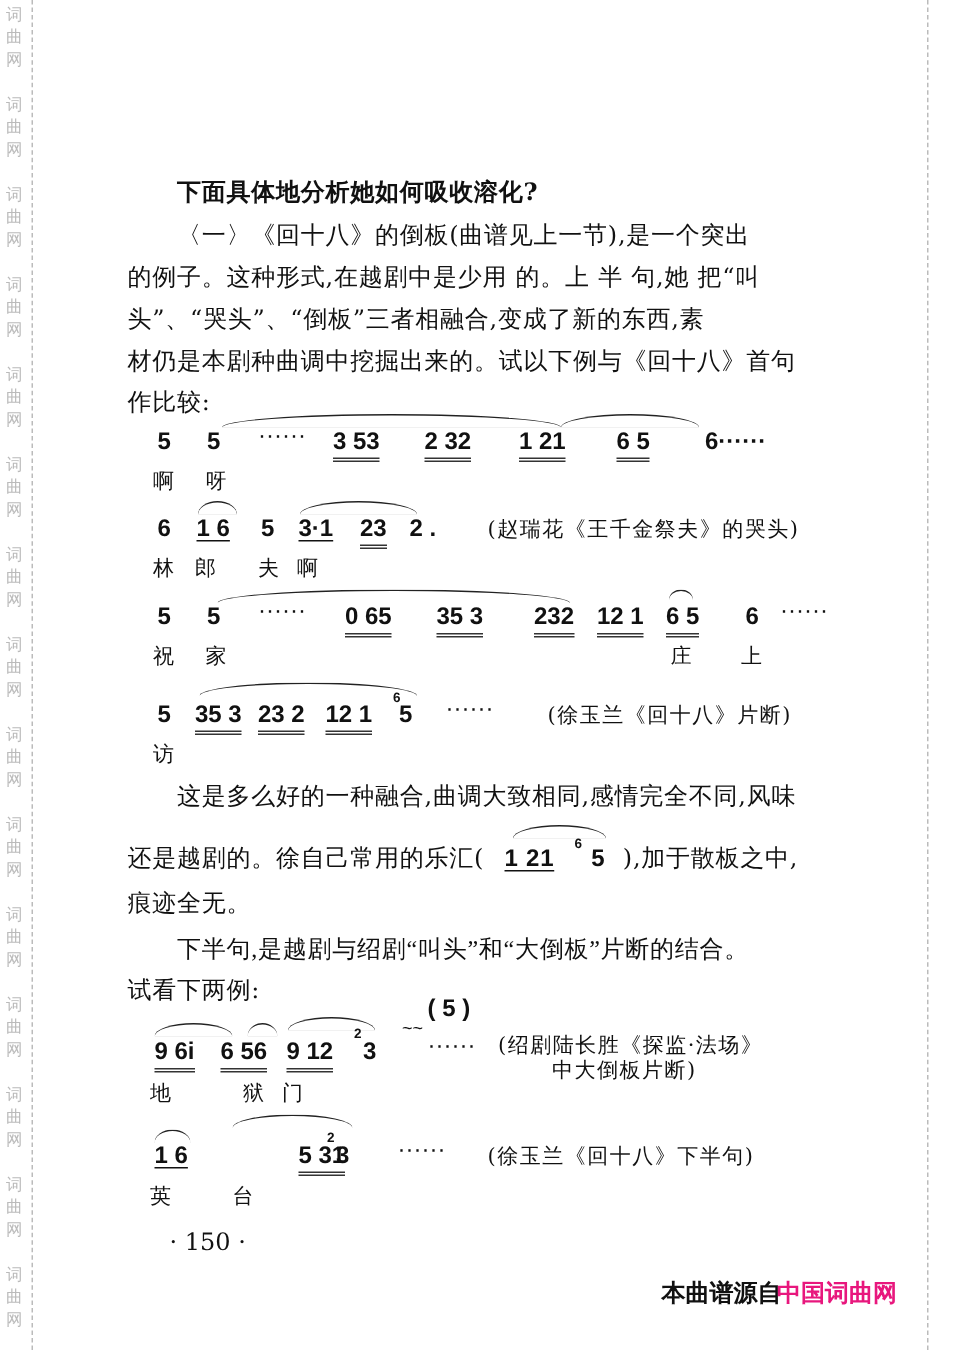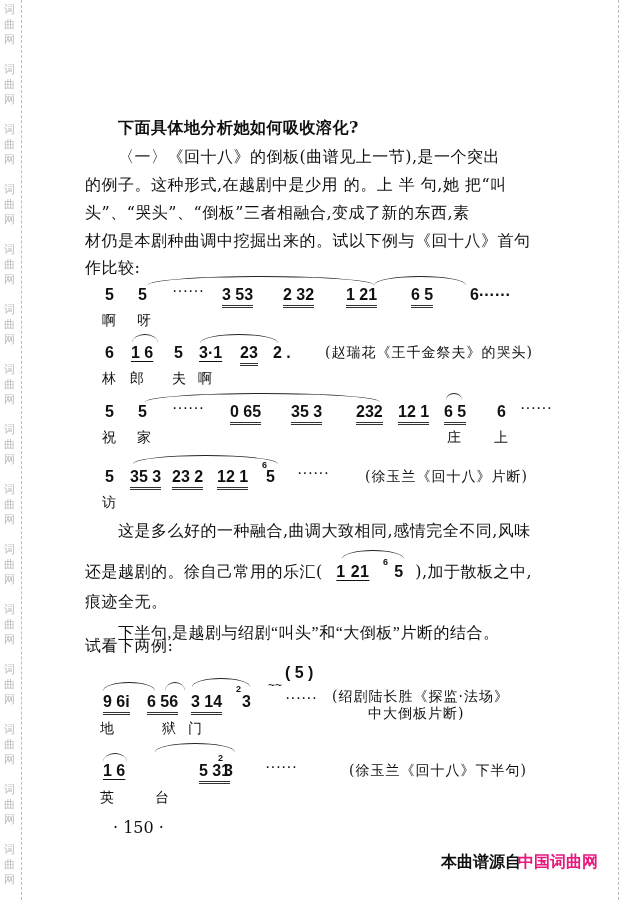--- a/index.html
+++ b/index.html
@@ -173,46 +173,46 @@
 <div class="text" style="left:85px;top:562px;">
   <span>还是越剧的。徐自己常用的乐汇(</span>
   <span class="notes ul" style="position:relative;margin:0 8px;">1 21</span>
   <span class="grace" style="position:relative;top:-12px;">6</span>
   <span class="notes" style="position:relative;margin-right:6px;">5</span>
   <span>),加于散板之中,</span>
 </div>
 <div class="slur" style="left:342px;top:550px;width:62px;"></div>
 <div class="text" style="left:85px;top:592px;">痕迹全无。</div>
 <div class="text" style="left:118px;top:623px;font-family:Liberation Serif, serif;">下半句,是越剧与绍剧“叫头”和“大倒板”片断的结合。</div>
-<div class="text" style="left:85px;top:636px;text-align:right;">试看下两例:</div>
+<div class="text" style="left:85px;top:650px;text-align:right;">试看下两例:</div>
 
 <div class="slur" style="left:103px;top:682px;width:52px;"></div>
 <div class="slur" style="left:165px;top:682px;width:20px;"></div>
 <div class="slur" style="left:192px;top:678px;width:58px;"></div>
 <div class="notes dul" style="left:103px;top:693px;">9 6i</div>
 <div class="notes dul" style="left:147px;top:693px;">6 56</div>
-<div class="notes dul" style="left:191px;top:693px;">3 14</div>
+<div class="notes dul" style="left:191px;top:693px;">9 12</div>
 <div class="grace" style="left:236px;top:684px;">2</div>
 <div class="notes" style="left:242px;top:693px;">3</div>
 <div class="notes" style="left:268px;top:678px;font-weight:normal;font-size:12px;">~~</div>
 <div class="notes" style="left:285px;top:664px;">( 5 )</div>
 <div class="notes" style="left:285px;top:689px;font-weight:normal;">······</div>
 <div class="caption" style="left:332px;top:688px;">(绍剧陆长胜《探监·法场》</div>
 <div class="caption" style="left:368px;top:705px;">中大倒板片断)</div>
 <div class="lyric" style="left:100px;top:720px;">地</div>
 <div class="lyric" style="left:162px;top:720px;">狱</div>
 <div class="lyric" style="left:188px;top:720px;">门</div>
 
 <div class="slur" style="left:103px;top:753px;width:24px;"></div>
 <div class="slur" style="left:155px;top:743px;width:80px;"></div>
 <div class="notes ul" style="left:103px;top:762px;">1 6</div>
 <div class="notes dul" style="left:155px;top:762px;margin-left:44px;">5 31</div>
 <div class="grace" style="left:218px;top:753px;">2</div>
 <div class="notes" style="left:224px;top:762px;">3</div>
 <div class="notes" style="left:265px;top:758px;font-weight:normal;">······</div>
-<div class="caption" style="left:325px;top:762px;margin-left:24px;">(徐玉兰《回十八》下半句)</div>
+<div class="caption" style="left:325px;top:762px;">(徐玉兰《回十八》下半句)</div>
 <div class="lyric" style="left:100px;top:789px;">英</div>
 <div class="lyric" style="left:155px;top:789px;">台</div>
 
 <div class="pageno">· 150 ·</div>
 
 <div class="footer" style="left:408px;margin-left:33px;">本曲谱源自</div>
 <div class="footer" id="siteName" style="left: 518px; color: rgb(232, 23, 125);">中国词曲网</div>
 
 </body></html>

